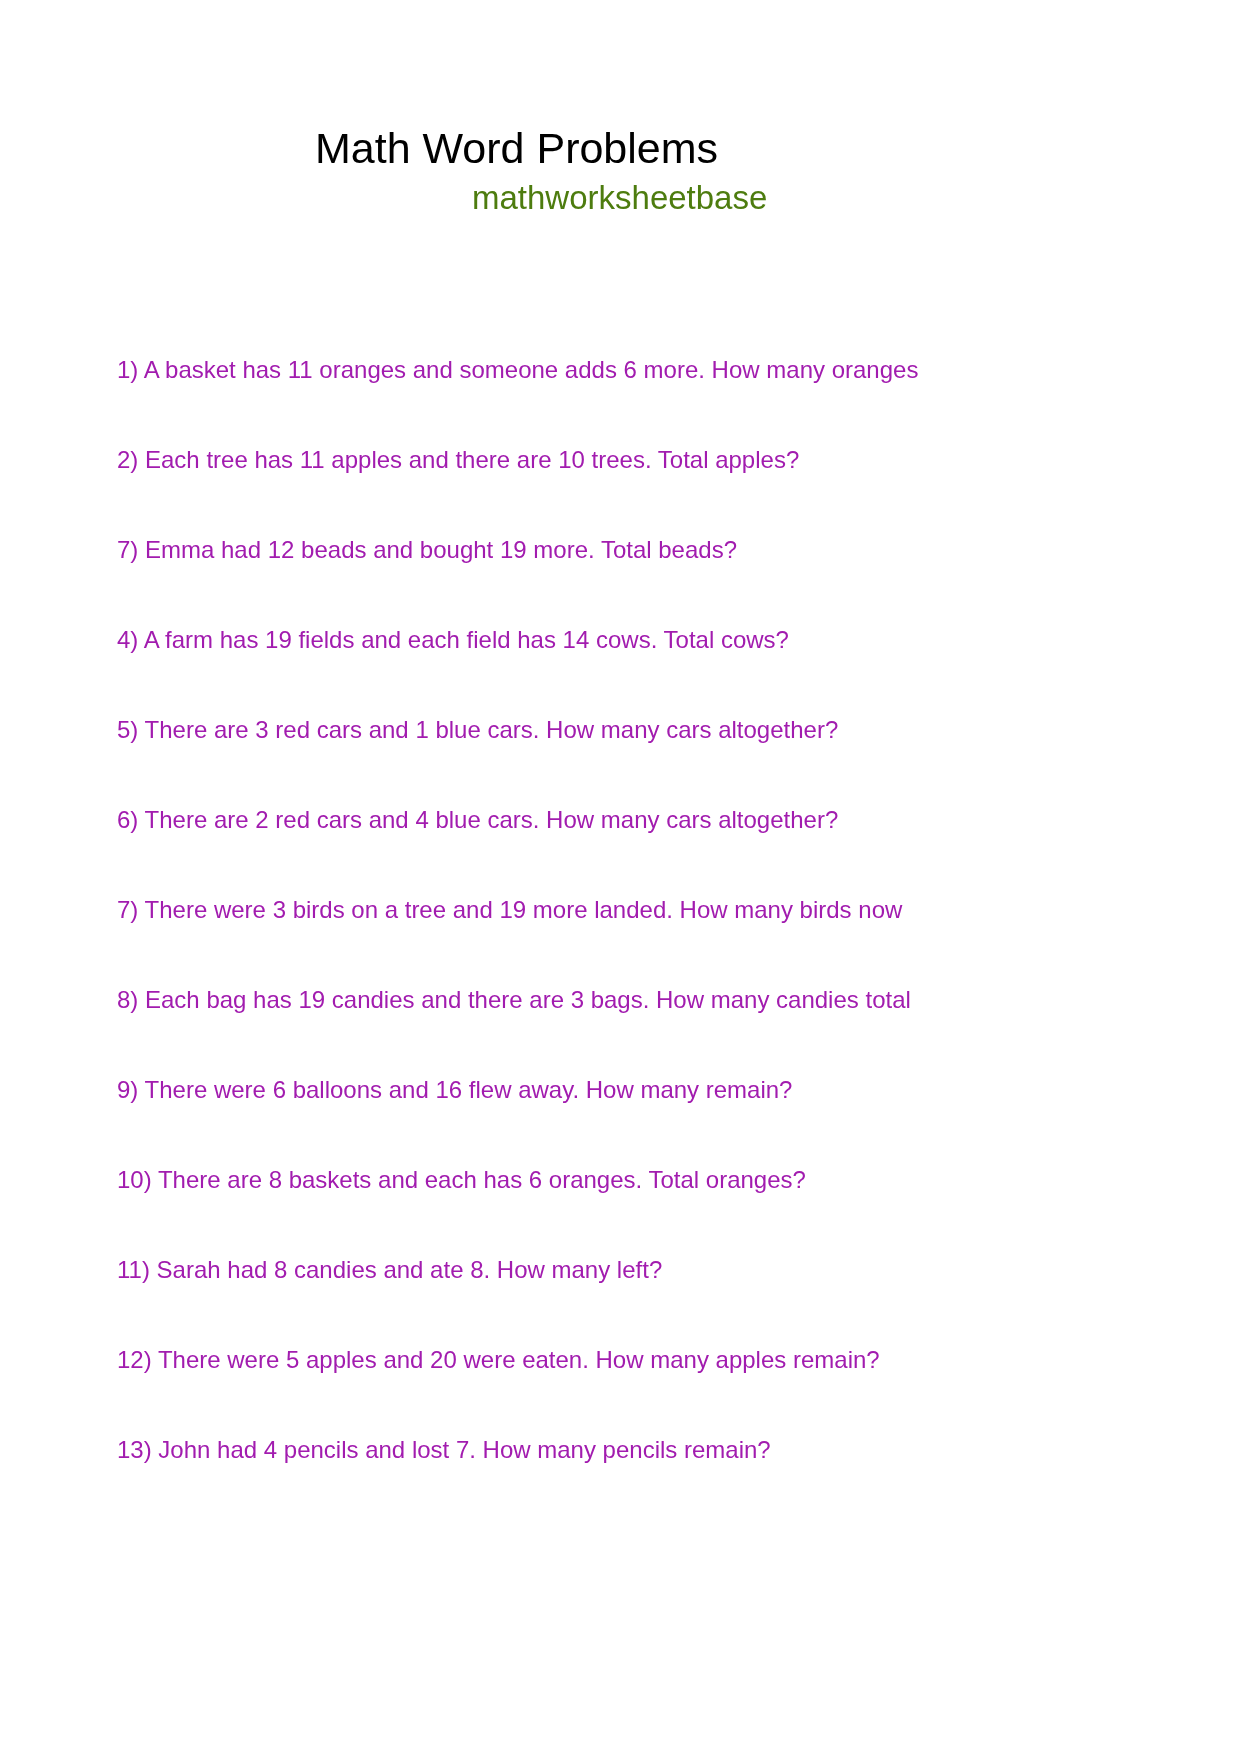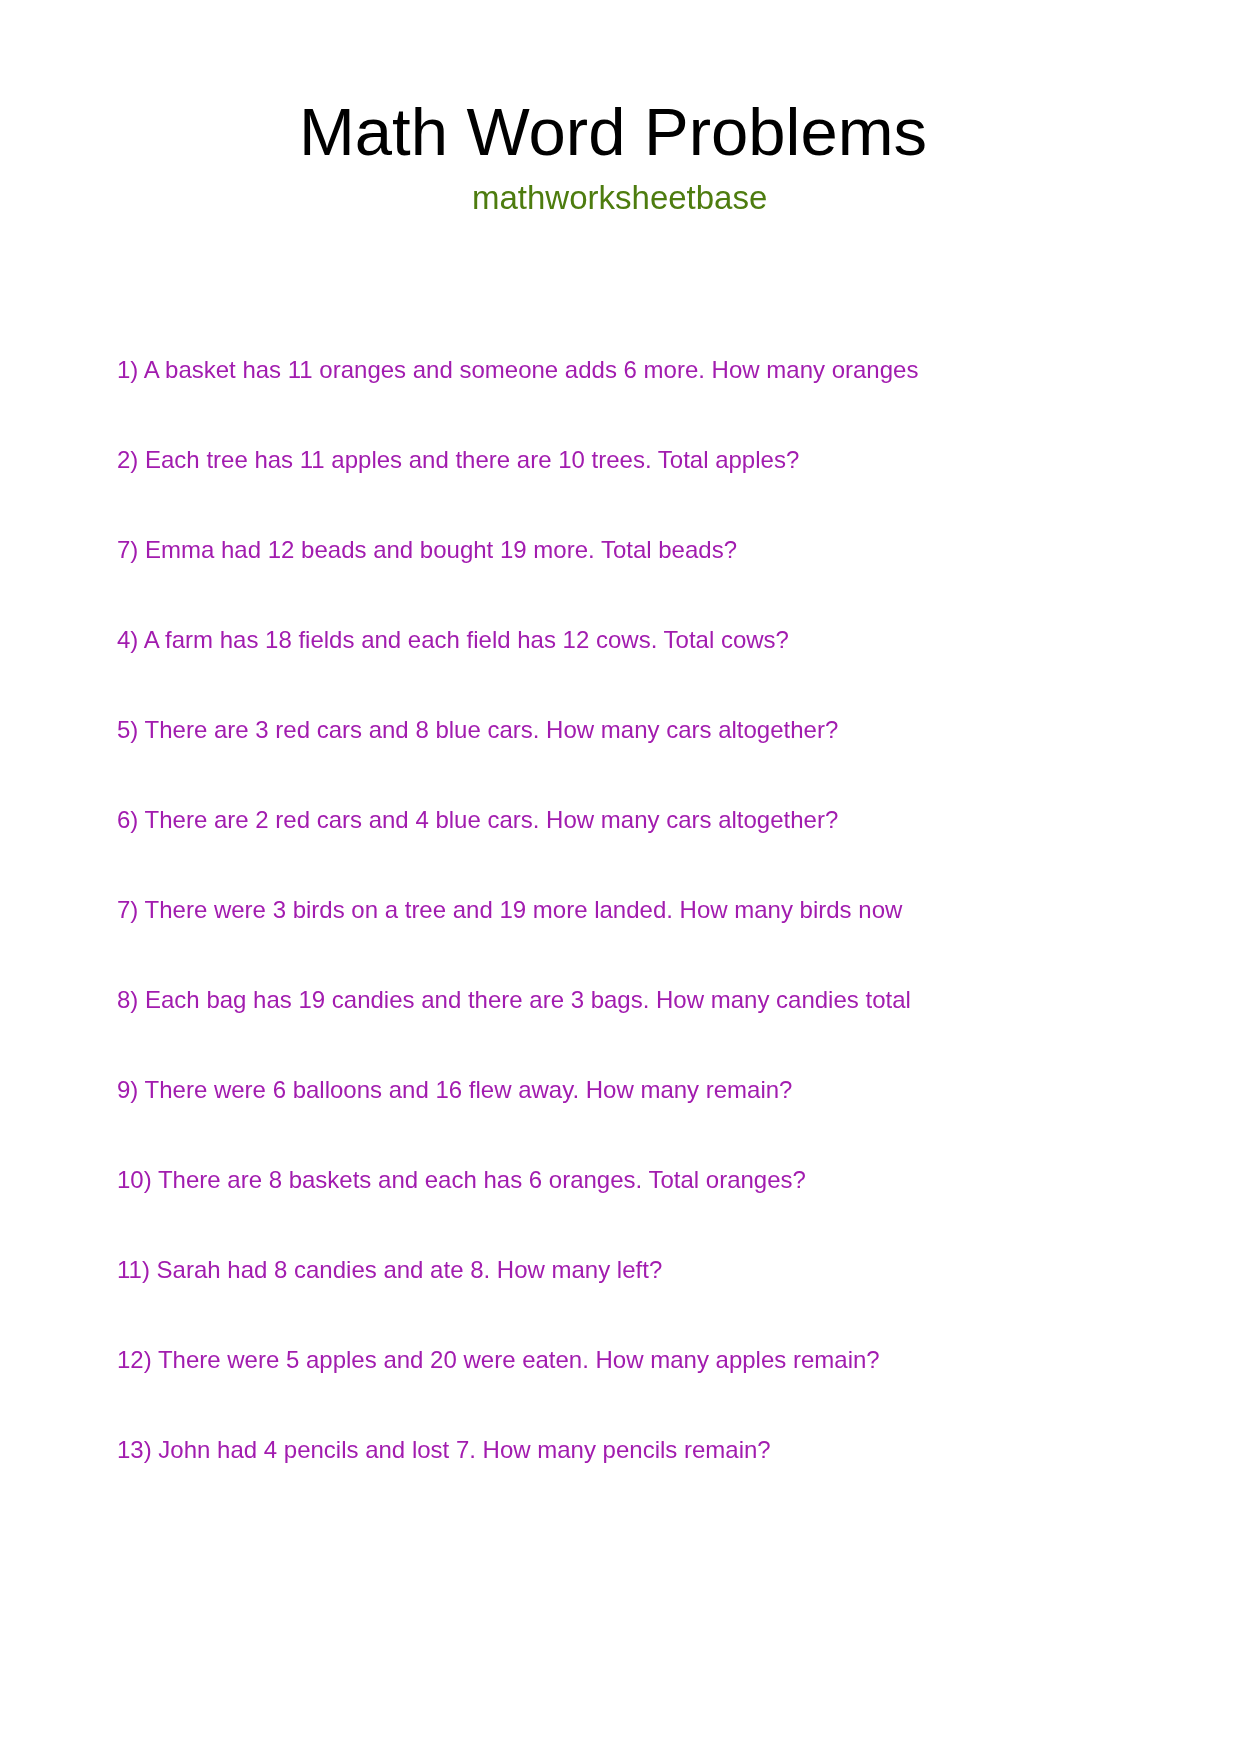--- a/index.html
+++ b/index.html
@@ -20,25 +20,25 @@
       left: 0; top: 0;
       width: 1240px;
       height: 1754px;
       background: #ffffff;
       overflow: hidden;
     }
     .title {
       position: absolute;
       left: 299px;
       top: 98px;
-      font-size: 67px;
+      font-size: 43px;
       line-height: 68px;
       white-space: nowrap;
       color: #000000;
-      margin: 0;
+      margin: 16px;
       font-weight: normal;
     }
     .subtitle {
       position: absolute;
       left: 472px;
       top: 179px;
       font-size: 33px;
       line-height: 38px;
       white-space: nowrap;
       color: #4d7c0f;
@@ -65,22 +65,22 @@
 <body>
 
 <div class="page">
   <h1 class="title">Math Word Problems</h1>
   <div class="subtitle">mathworksheetbase</div>
 
   <ol class="problems">
     <li class="problem" style="top:350px">1) A basket has 11 oranges and someone adds 6 more. How many oranges</li>
     <li class="problem" style="top:440px">2) Each tree has 11 apples and there are 10 trees. Total apples?</li>
     <li class="problem" style="top:530px">7) Emma had 12 beads and bought 19 more. Total beads?</li>
-    <li class="problem" style="top:620px">4) A farm has 18 fields and each field has 12 cows. Total cows?</li>
-    <li class="problem" style="top:710px">5) There are 3 red cars and 8 blue cars. How many cars altogether?</li>
+    <li class="problem" style="top:620px">4) A farm has 19 fields and each field has 14 cows. Total cows?</li>
+    <li class="problem" style="top:710px">5) There are 3 red cars and 1 blue cars. How many cars altogether?</li>
     <li class="problem" style="top:800px">6) There are 2 red cars and 4 blue cars. How many cars altogether?</li>
     <li class="problem" style="top:890px">7) There were 3 birds on a tree and 19 more landed. How many birds now</li>
     <li class="problem" style="top:980px">8) Each bag has 19 candies and there are 3 bags. How many candies total</li>
     <li class="problem" style="top:1070px">9) There were 6 balloons and 16 flew away. How many remain?</li>
     <li class="problem" style="top:1160px">10) There are 8 baskets and each has 6 oranges. Total oranges?</li>
     <li class="problem" style="top:1250px">11) Sarah had 8 candies and ate 8. How many left?</li>
     <li class="problem" style="top:1340px">12) There were 5 apples and 20 were eaten. How many apples remain?</li>
     <li class="problem" style="top:1430px">13) John had 4 pencils and lost 7. How many pencils remain?</li>
   </ol>
 </div>

